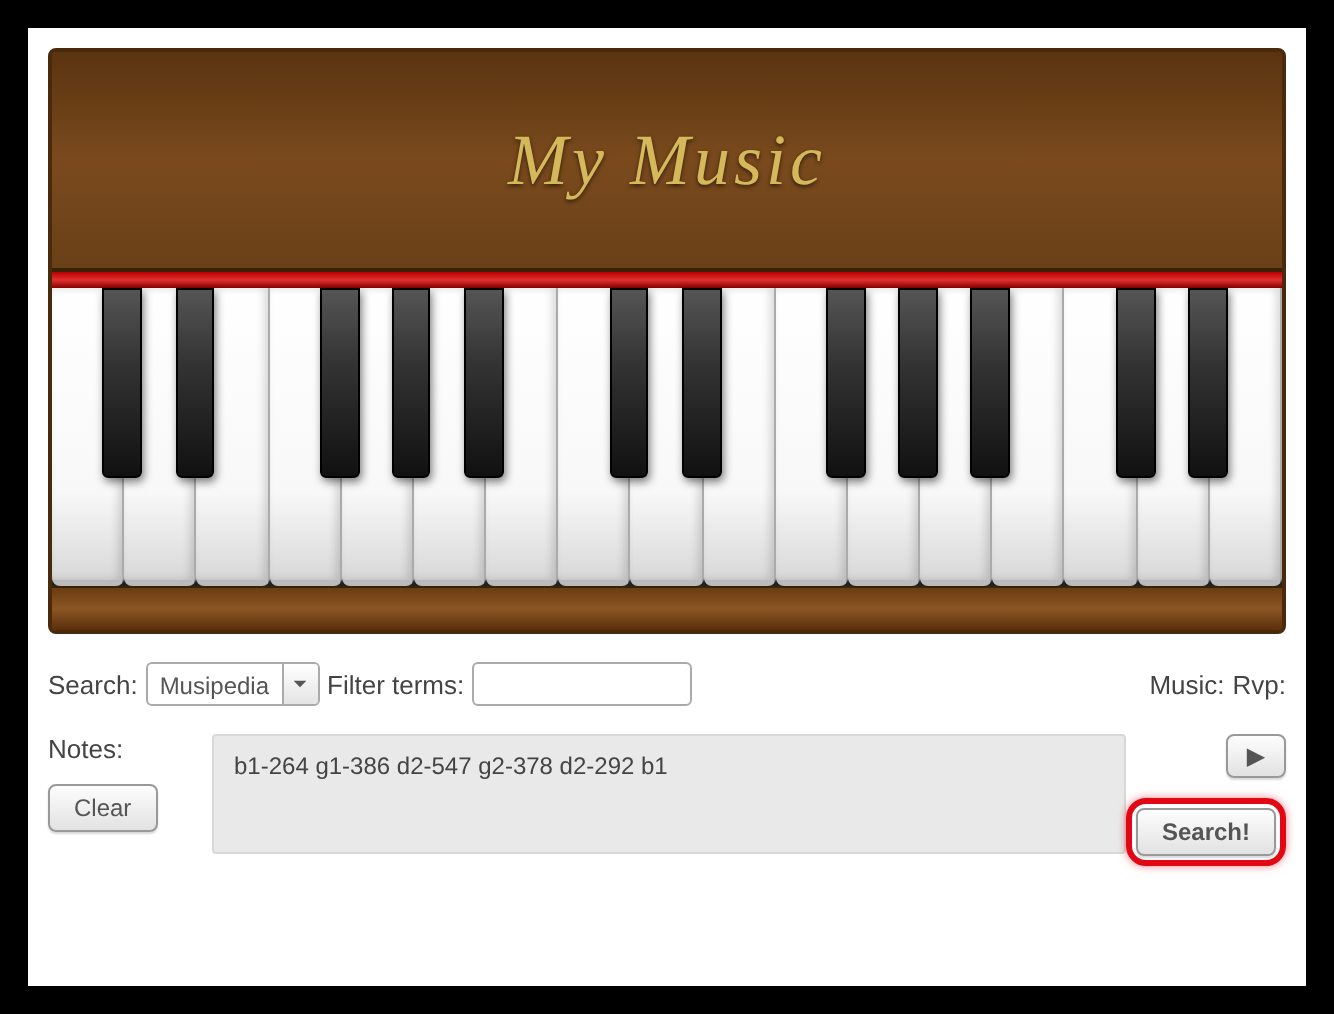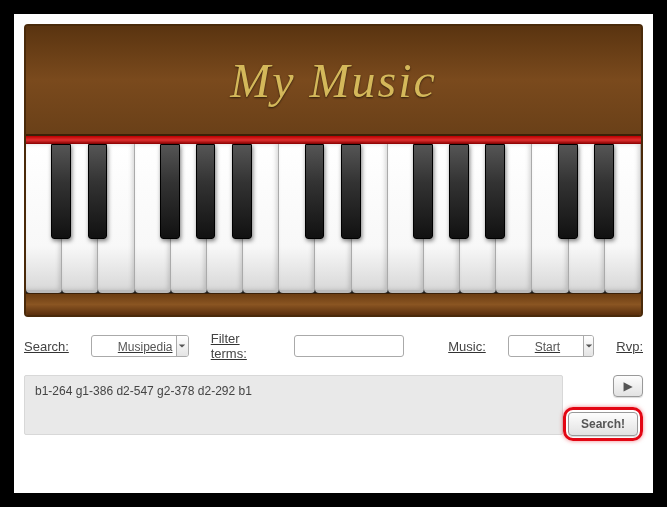--- a/index.html
+++ b/index.html
@@ -40,21 +40,21 @@
     top: 0; left: 0; right: 0;
     height: 110px;
     background: linear-gradient(#5a3410 0%, #7a4a1d 50%, #6a4018 100%);
     border-bottom: 2px solid #3b2108;
     display: flex;
     align-items: center;
     justify-content: center;
   }
   .piano-title {
     font-family: "Brush Script MT", "Segoe Script", cursive;
-    font-size: 48px;
+    font-size: 36px;
     font-style: italic;
     color: #d4b85a;
     text-shadow: 0 1px 2px rgba(0,0,0,0.6);
     letter-spacing: 2px;
   }
   .felt {
     position: absolute;
     top: 110px; left: 0; right: 0;
     height: 8px;
     background: linear-gradient(#b00 0%, #e03030 50%, #800 100%);
@@ -99,36 +99,34 @@
   
   .controls {
     padding-top: 14px;
     display: flex;
     flex-direction: column;
     gap: 14px;
   }
   .row1 {
     display: flex;
     align-items: center;
-    gap: 22px;
+    gap: 4px;
     flex-wrap: nowrap;
-    text-decoration: underline;
   }
   label {
     color: #444;
   }
   .combo {
     display: inline-flex;
     align-items: stretch;
     border: 1px solid #aaa;
     border-radius: 3px;
     background: #fff;
     height: 22px;
     overflow: hidden;
-    padding-left: 20px;
   }
   .combo .val {
     padding: 2px 6px;
     color: #555;
     min-width: 64px;
     line-height: 18px;
     font-size: 12px;
   }
   .combo .arrow {
     width: 18px;
@@ -289,34 +287,30 @@
               </svg>
           </div>
         </div>
 
         <label>Filter terms:</label>
         <input class="textfield" style="width: 110px;" value="">
 
         <div style="flex:1"></div>
 
         <label>Music:</label>
-        <div class="combo">
-          <div class="val" style="min-width:54px">Start</div>
-          <div class="arrow">
-            <svg viewBox="0 0 10 10">
-                <path d="M1 3 L5 7 L9 3 Z" fill="#555"></path>
-              </svg>
-          </div>
+
+        <label>Rvp:</label>
+      </div>
+
+
+      <div class="row2">
+        <div class="notes-col">
+          <label>Notes:</label>
+          <div class="btn">Clear</div>
         </div>
-
-        <label>Rvp:</label>
-      </div>
-
-
-      <div class="row2">
         <div class="notes-box">b1-264 g1-386 d2-547 g2-378 d2-292 b1</div>
         <div class="right-col">
           <div class="btn small">
             <span>▶</span>
           </div>
           <div class="search-highlight">
             <div class="btn">Search!</div>
           </div>
         </div>
       </div>

